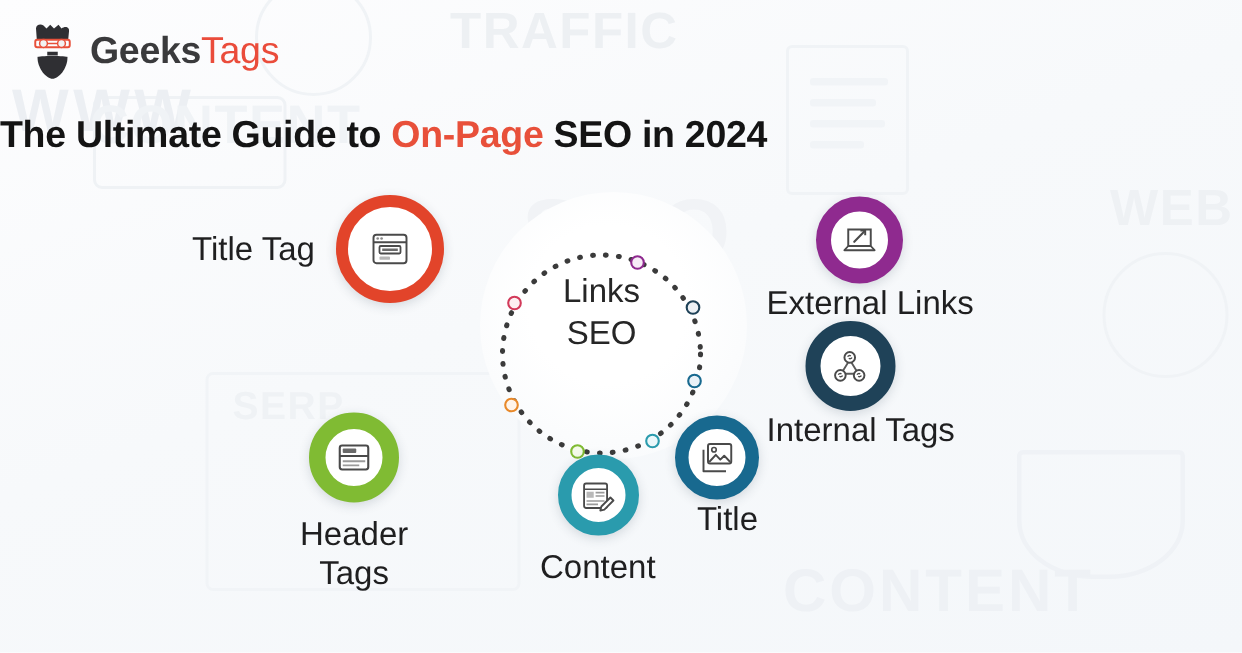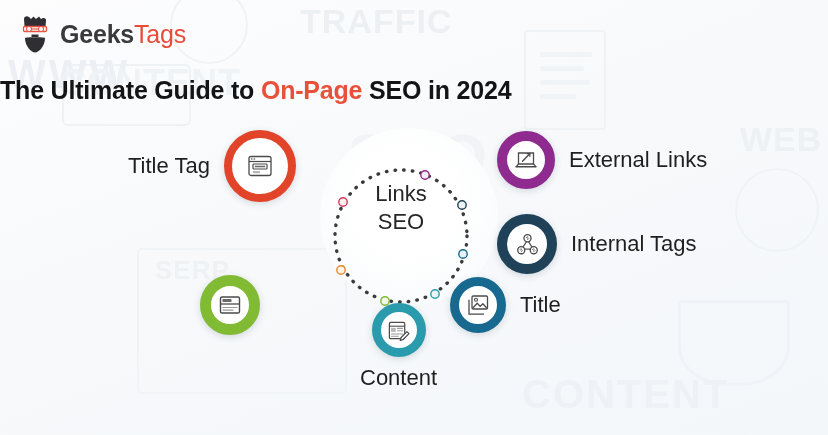--- a/index.html
+++ b/index.html
@@ -136,21 +136,21 @@
     z-index: 4;
   }
 
   
   .node {
     position: absolute;
     z-index: 5;
     display: flex;
     align-items: center;
   }
-  .node.right { flex-direction: row; }
+  .node.right { flex-direction: column; }
   .node.left  { flex-direction: row-reverse; }
   .node.below { flex-direction: column; align-items: center; }
 
   .badge {
     position: relative;
     border-radius: 50%;
     background: #ffffff;
     display: flex;
     align-items: center;
     justify-content: center;
@@ -263,20 +263,22 @@
     <div class="badge" style="width:38px;height:38px;border:11px solid #80bb33;">
       <span>
         <svg width="24" height="24" viewBox="0 0 24 24" xmlns="http://www.w3.org/2000/svg">
           <rect x="2.5" y="4" width="19" height="16" rx="1.6" fill="#fff" stroke="#4a4a4a" stroke-width="1.4"></rect>
           <path d="M2.5 11 h19" stroke="#4a4a4a" stroke-width="1.3"></path>
           <rect x="4.5" y="6" width="9" height="3" rx="0.6" fill="#6a6a6a"></rect>
           <path d="M4.5 14.5 h15 M4.5 17.2 h11" stroke="#9a9a9a" stroke-width="1.2"></path>
         </svg>
       </span>
     </div>
+    <div class="node-label">Header
+Tags</div>
   </div>
 
   <div class="node below" id="node-content">
     <div class="badge" style="width:36px;height:36px;border:9px solid #2a9bad;">
       <span>
         <svg width="23" height="23" viewBox="0 0 24 24" xmlns="http://www.w3.org/2000/svg">
           <rect x="2.5" y="3.5" width="16" height="17" rx="1.4" fill="#fff" stroke="#4a4a4a" stroke-width="1.3"></rect>
           <path d="M2.5 7.5 h16" stroke="#4a4a4a" stroke-width="1.1"></path>
           <rect x="4.2" y="9.2" width="5" height="4.2" fill="#b9b9b9"></rect>
           <path d="M10.5 9.8 h6.2 M10.5 12.2 h6.2 M4.2 15.6 h12.5 M4.2 18 h8" stroke="#9a9a9a" stroke-width="1.1"></path>

